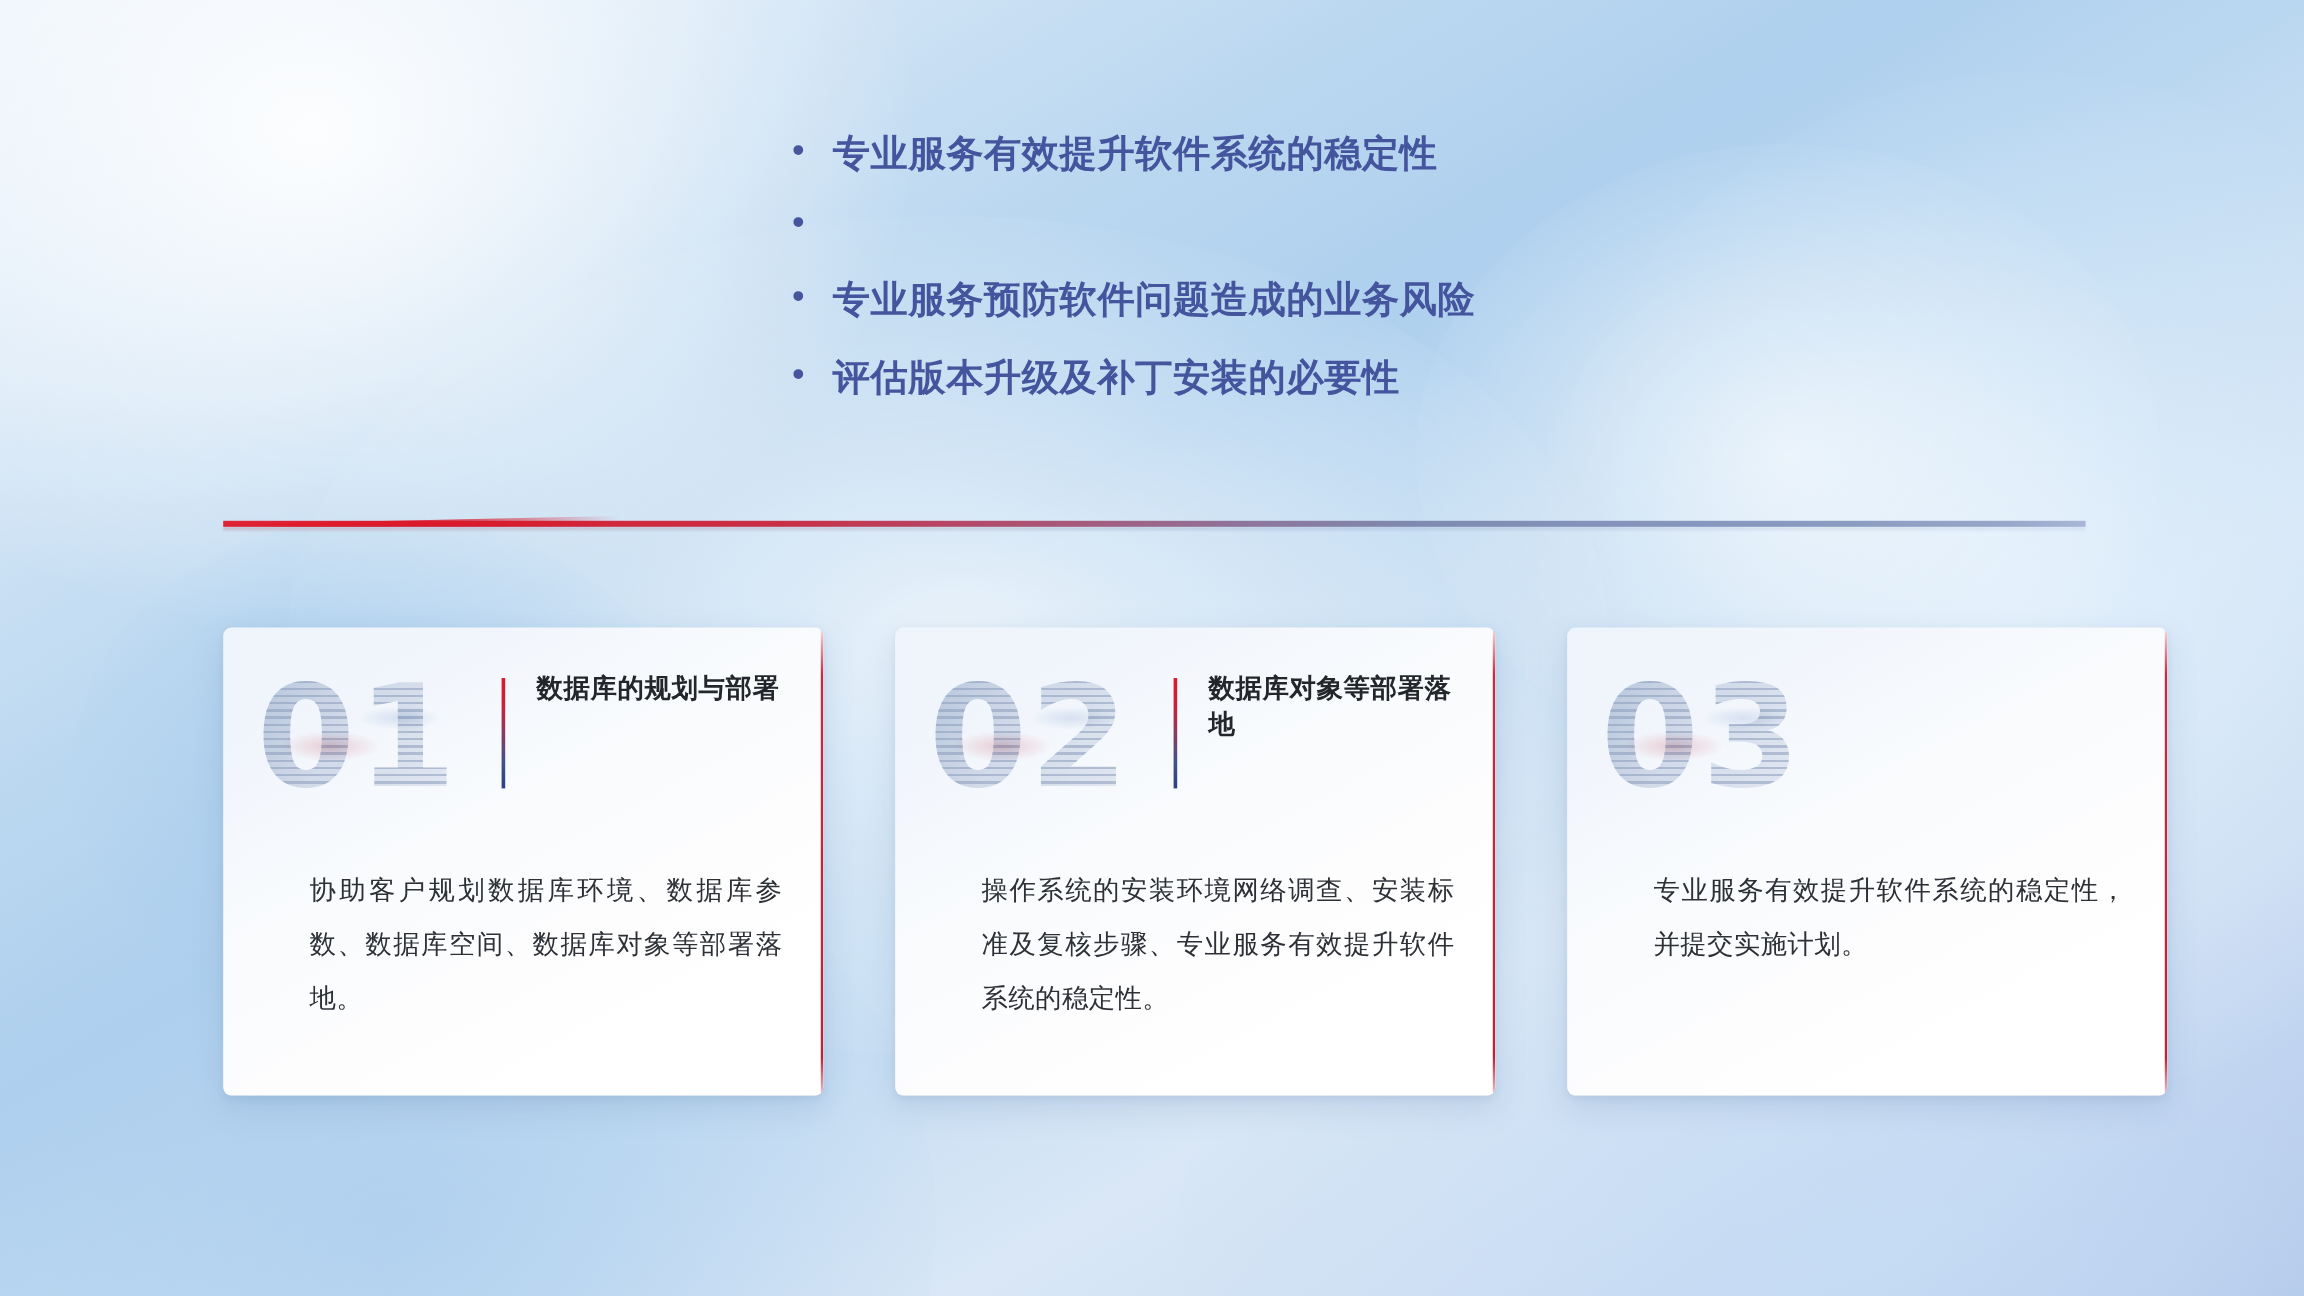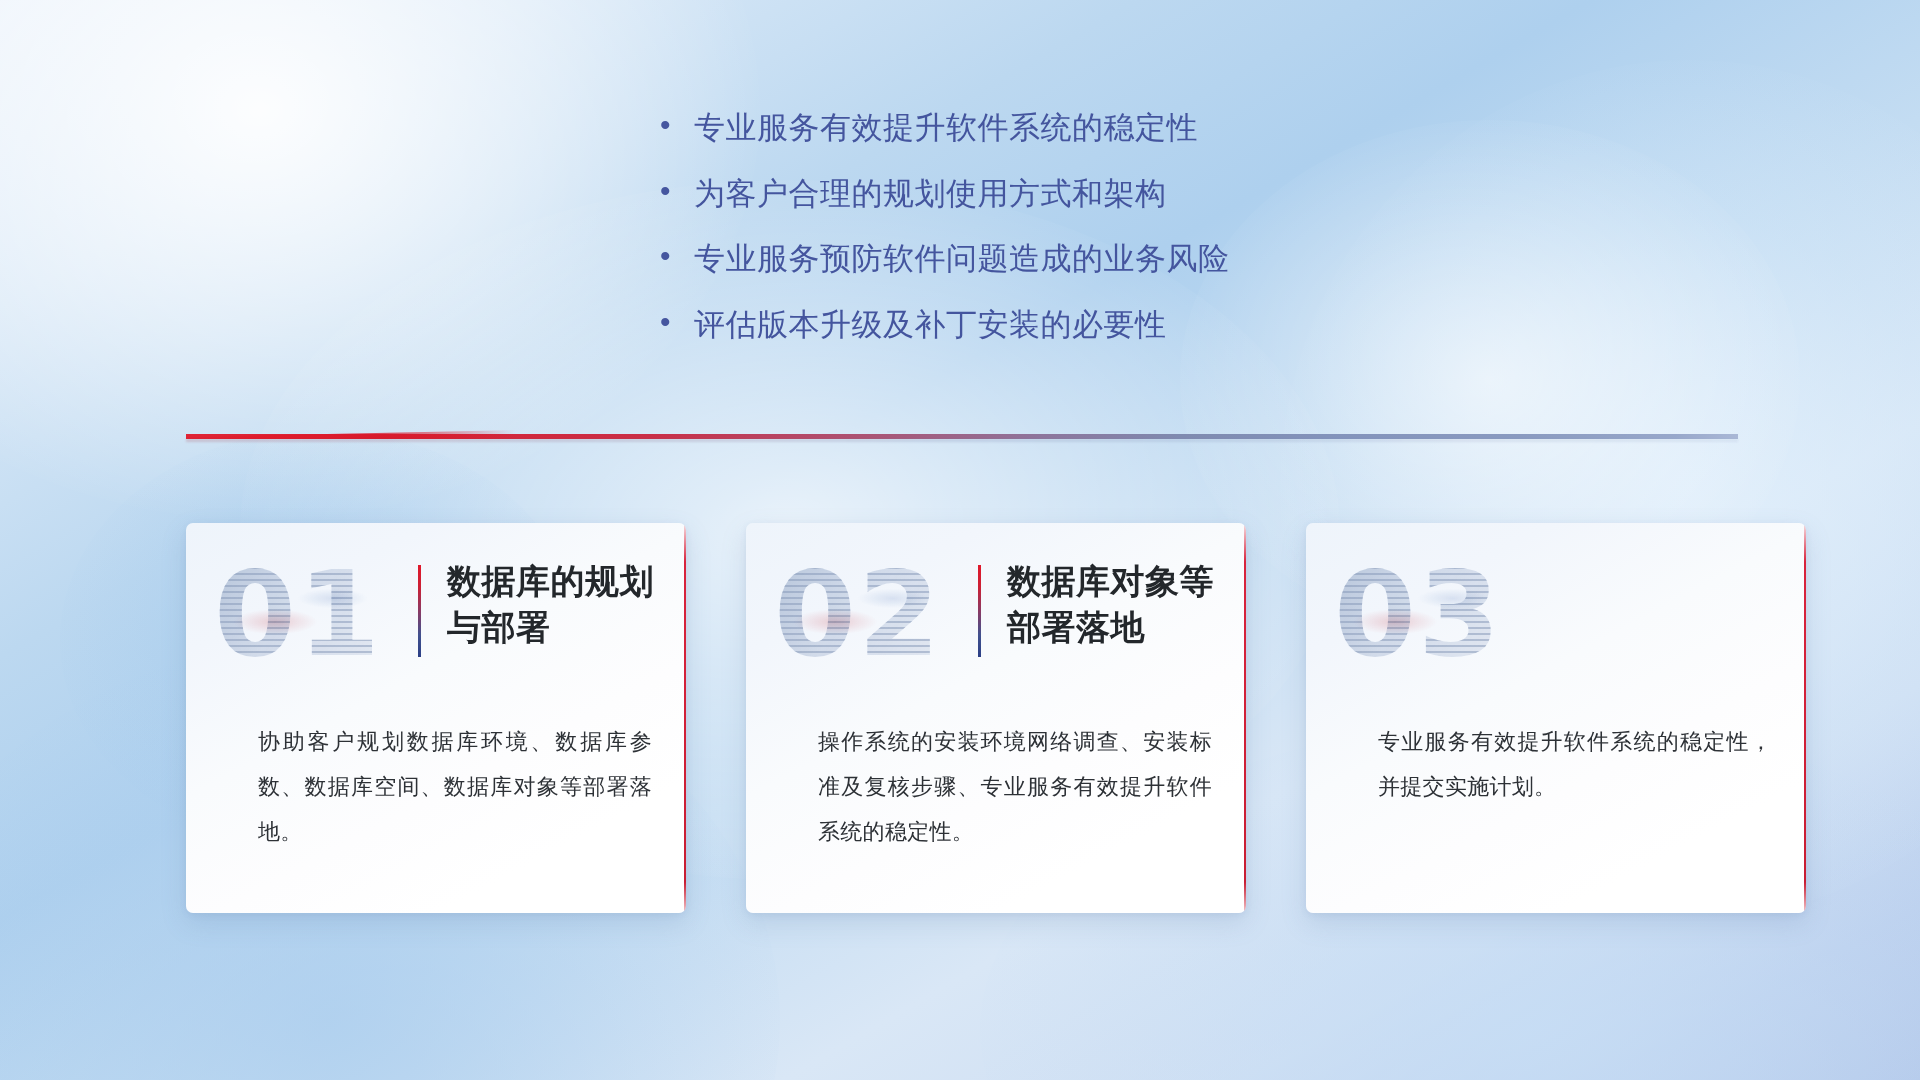--- a/index.html
+++ b/index.html
@@ -90,21 +90,21 @@
     line-height: 1;
     color: #45569f;
     text-align: left;
     position: relative;
     top: -3px;
   }
   .bullet-text {
     font-size: 31px;
     line-height: 1.28;
     letter-spacing: 0.5px;
-    font-weight: 400;
+    font-weight: 700;
     color: #44559e;
     white-space: nowrap;
   }
 
   
   .divider-wrap {
     position: absolute;
     left: 186px;
     top: 428px;
     width: 1552px;
@@ -229,21 +229,21 @@
   }
   .accent-bar {
     flex: 0 0 auto;
     width: 3px;
     height: 92px;
     margin-right: 26px;
     margin-top: 6px;
     background: linear-gradient(to bottom, #e0182b 0%, #cc2035 24%, #8a3a64 50%, #41518e 76%, #2b3f86 100%);
   }
   .card-title {
-    font-size: 34px;
+    font-size: 22px;
     line-height: 1.35;
     font-weight: 700;
     color: #23272b;
     letter-spacing: 0.5px;
     width: 220px;
   }
 
   .card-desc {
     position: absolute;
     left: 34px;
@@ -270,21 +270,20 @@
   <div class="glow glow-d"></div>
   <div class="glow glow-e"></div>
 
   <div class="bullets">
     <div class="bullet-row">
       <span class="bullet-dot">•</span>
       <span class="bullet-text">专业服务有效提升软件系统的稳定性</span>
     </div>
     <div class="bullet-row">
       <span class="bullet-dot">•</span>
-      <span class="bullet-text">为客户合理的规划使用方式和架构</span>
     </div>
     <div class="bullet-row">
       <span class="bullet-dot">•</span>
       <span class="bullet-text">专业服务预防软件问题造成的业务风险</span>
     </div>
     <div class="bullet-row">
       <span class="bullet-dot">•</span>
       <span class="bullet-text">评估版本升级及补丁安装的必要性</span>
     </div>
   </div>

